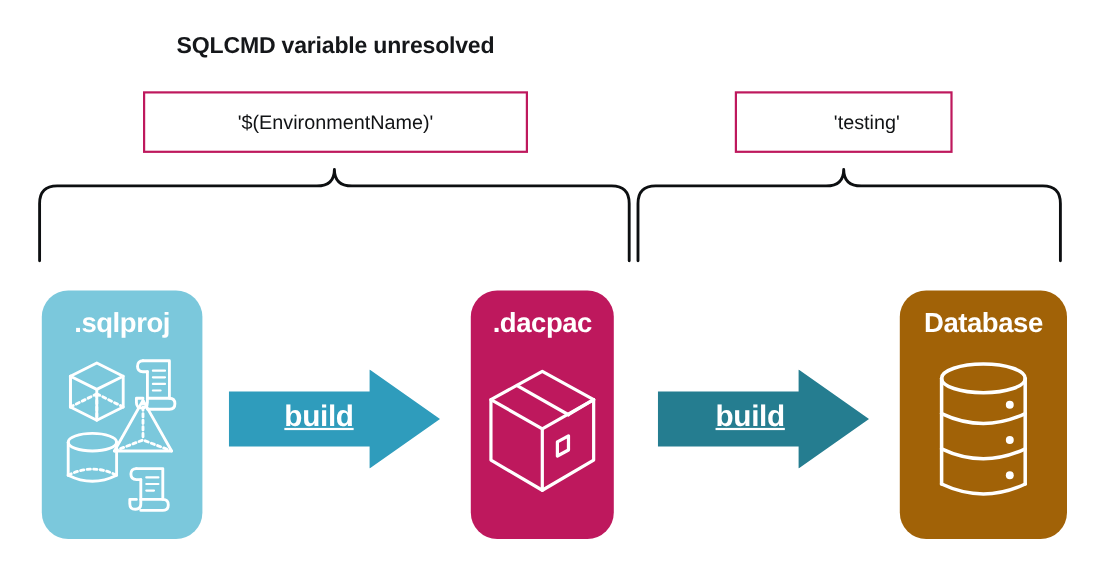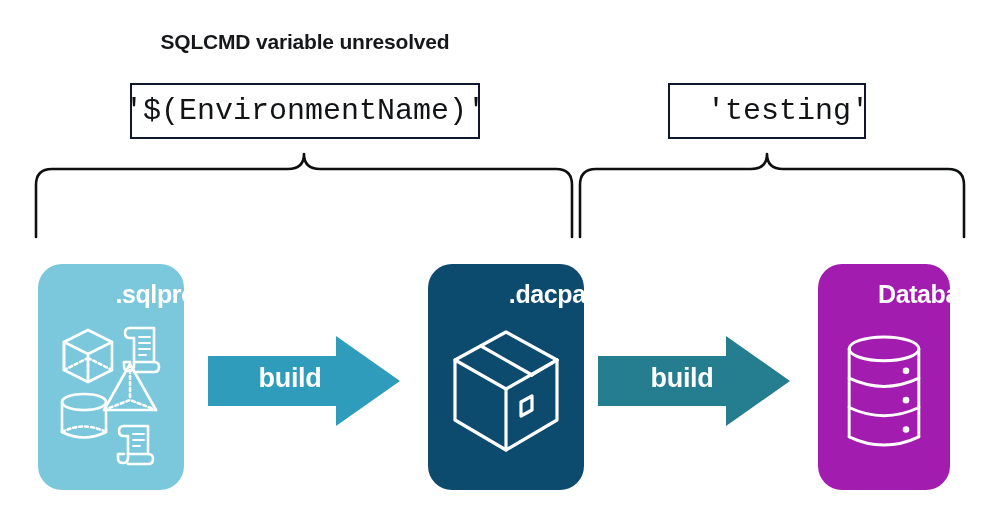--- a/index.html
+++ b/index.html
@@ -33,27 +33,27 @@
     letter-spacing: -0.2px;
     white-space: nowrap;
   }
   #caption-left  { left: 35px;  top: 30px;  width: 540px; }
   #caption-right { left: 578px; top: 30px;  width: 388px; }
 
   
   .value-box {
     position: absolute;
     box-sizing: border-box;
-    border: 2px solid #0f172a;
+    border: 2px solid #be185d;
     background: #ffffff;
     display: flex;
     align-items: center;
     justify-content: center;
-    font-family: Liberation Mono, monospace;
-    font-size: 30px;
+    font-family: Liberation Sans, sans-serif;
+    font-size: 18px;
     color: #111315;
     letter-spacing: 0px;
     white-space: nowrap;
   }
   #value-box-left  { left: 130px; top: 83px; width: 350px; height: 56px; }
   #value-box-right { left: 668px; top: 83px; width: 198px; height: 56px; padding-left: 42px; }
 
   
   #brace-layer {
     position: absolute;
@@ -72,49 +72,49 @@
     position: absolute;
     left: 0;
     width: 100%;
     text-align: center;
     color: #ffffff;
     font-family: "Liberation Sans", sans-serif;
     font-weight: bold;
     font-size: 25px;
     letter-spacing: -0.4px;
     white-space: nowrap;
-    margin-left: 48px;
   }
   .panel-art {
     position: absolute;
     left: 0;
     width: 100%;
   }
 
   #panel-sqlproj  { left: 38px;  top: 264px; width: 146px; height: 226px; background: #7BC8DC; }
-  #panel-dacpac   { left: 428px; top: 264px; width: 156px; height: 226px; background: #0c4a6e; }
-  #panel-database { left: 818px; top: 264px; width: 132px; height: 226px; background: #a21caf; }
+  #panel-dacpac   { left: 428px; top: 264px; width: 130px; height: 226px; background: #be185d; }
+  #panel-database { left: 818px; top: 264px; width: 152px; height: 226px; background: #a16207; }
 
   #panel-sqlproj  .panel-title { top: 16px; }
   #panel-dacpac   .panel-title { top: 16px; }
   #panel-database .panel-title { top: 16px; }
 
   
   .arrow {
     position: absolute;
   }
   .arrow-label {
     position: absolute;
     color: #ffffff;
     font-family: "Liberation Sans", sans-serif;
     font-weight: bold;
     font-size: 27px;
     letter-spacing: -0.3px;
     white-space: nowrap;
     text-align: center;
+    text-decoration: underline;
   }
   #arrow-build  { left: 208px; top: 336px; width: 192px; height: 90px; }
   #arrow-deploy { left: 598px; top: 336px; width: 192px; height: 90px; }
   #arrow-build  .arrow-label { left: 22px; top: 27px; width: 120px; }
   #arrow-deploy .arrow-label { left: 16px; top: 27px; width: 136px; }
 </style>
 </head>
 <body>
 
 <div id="stage">

